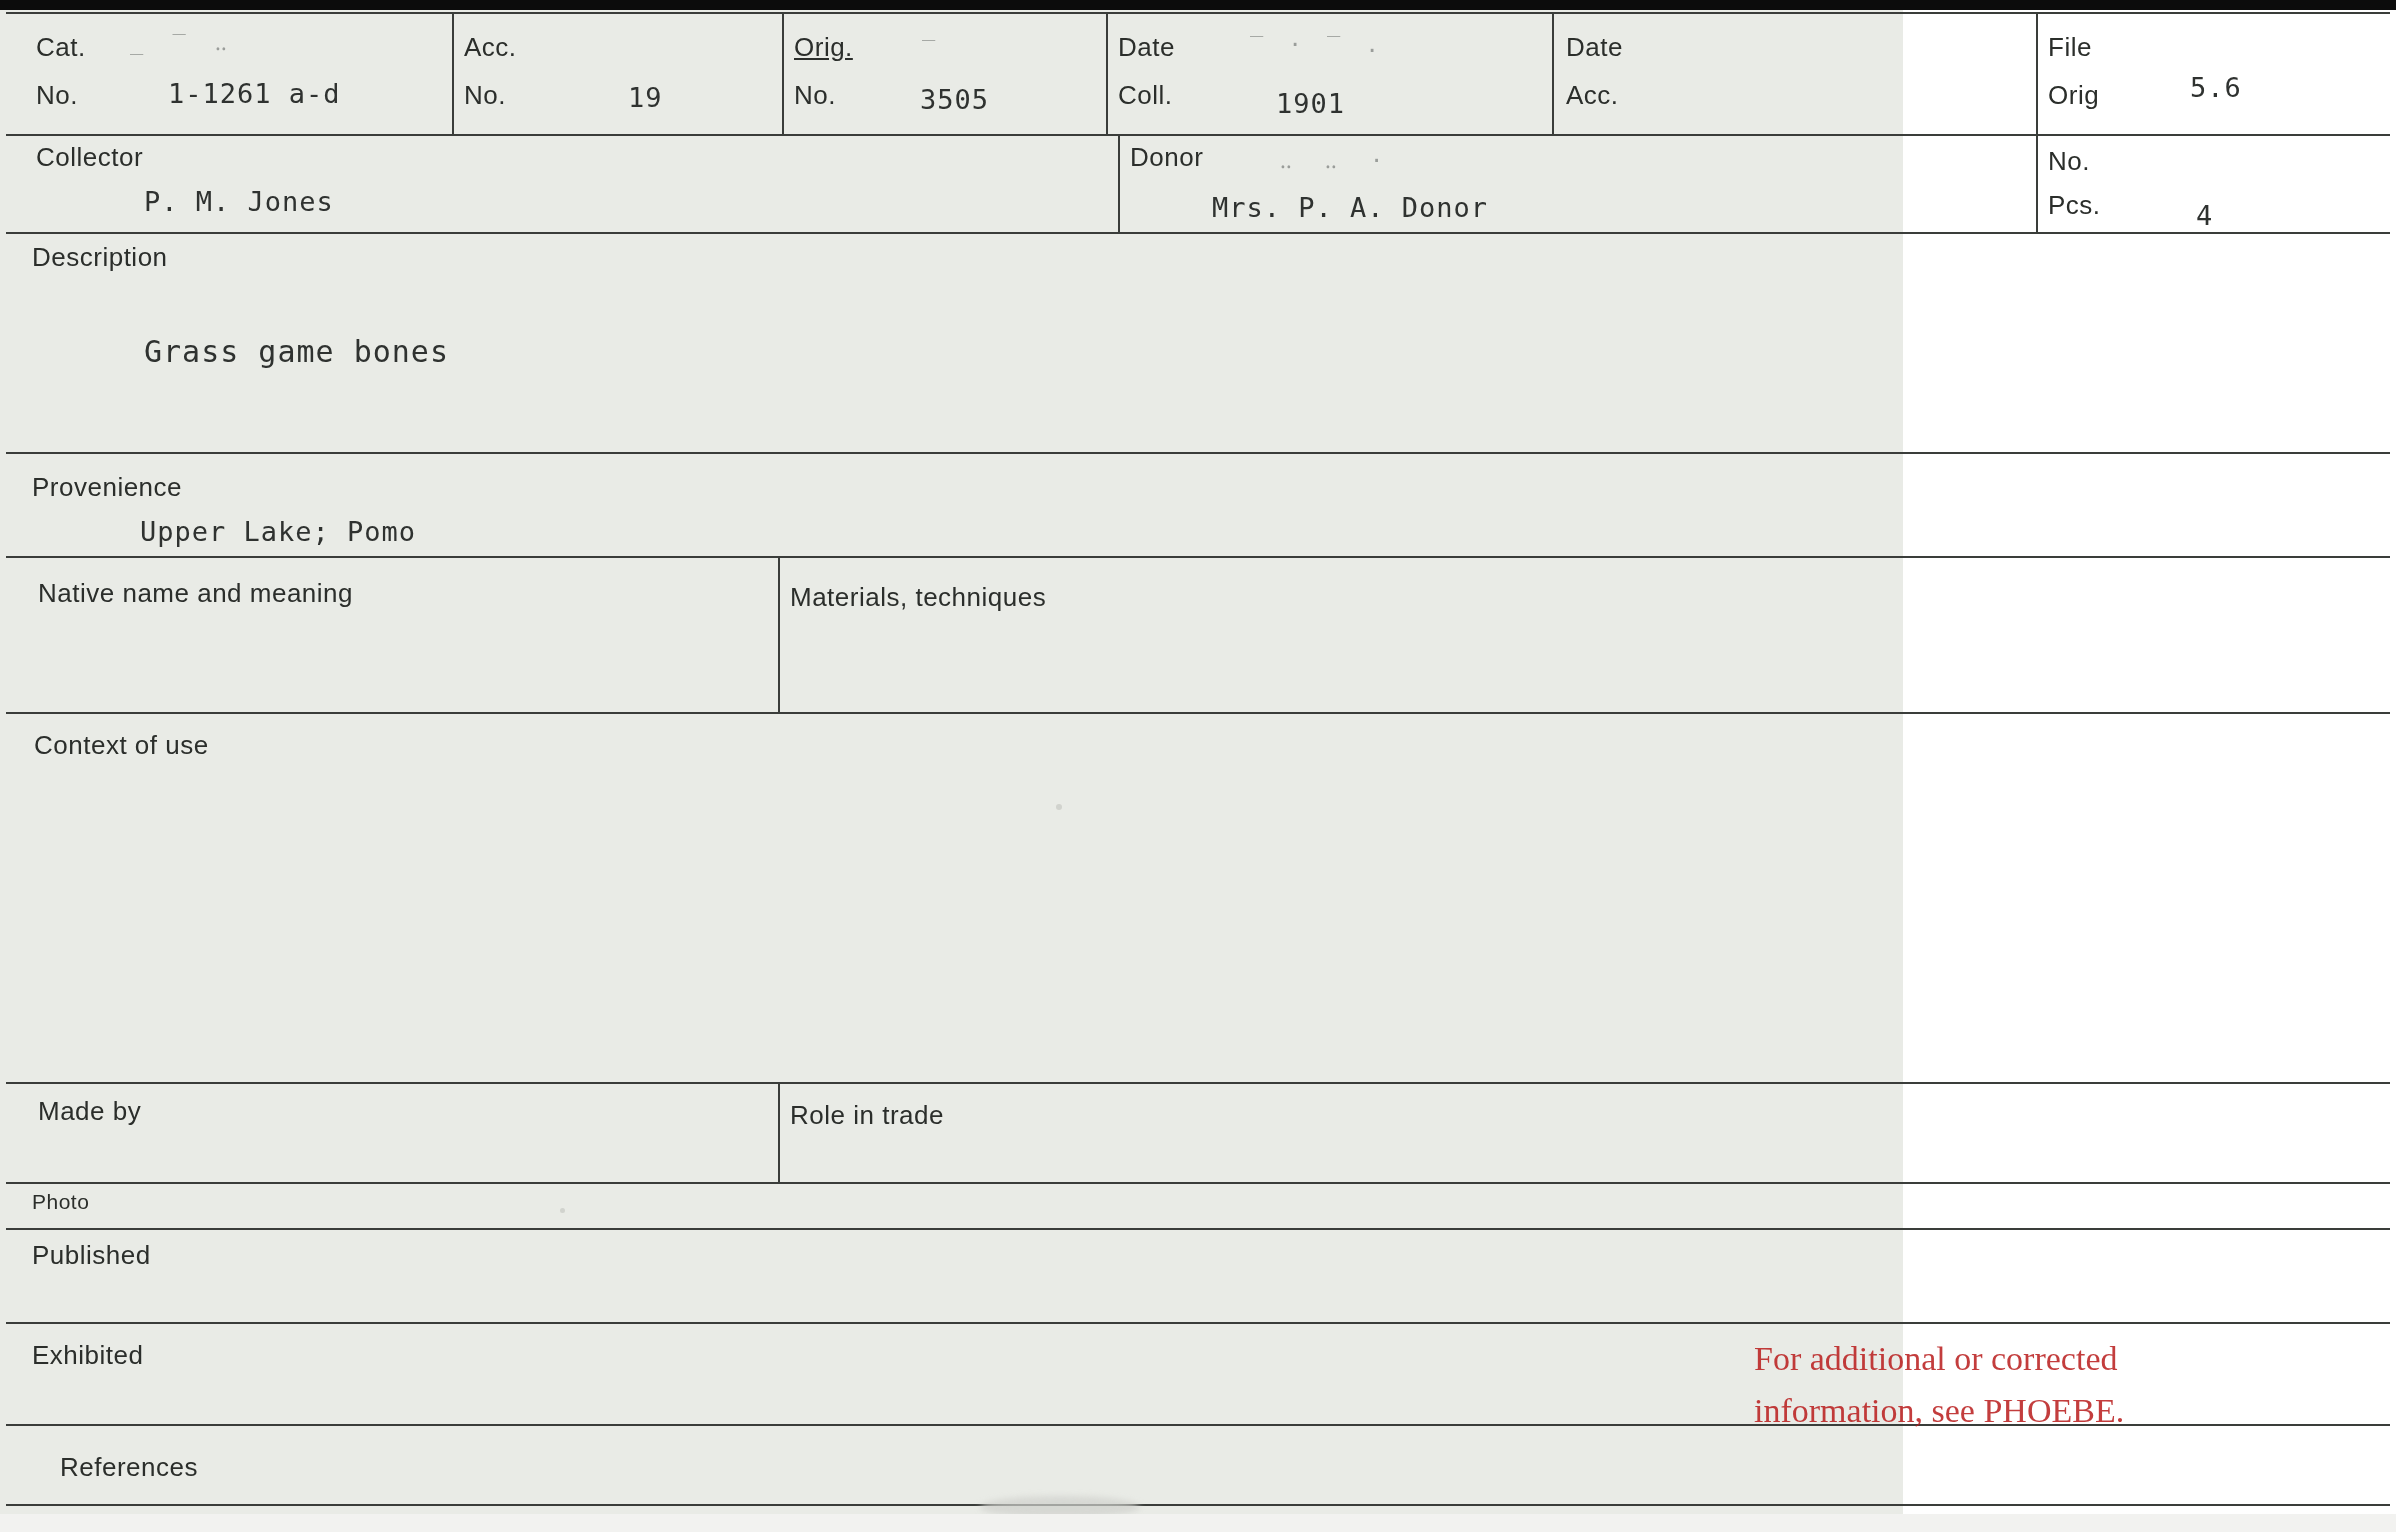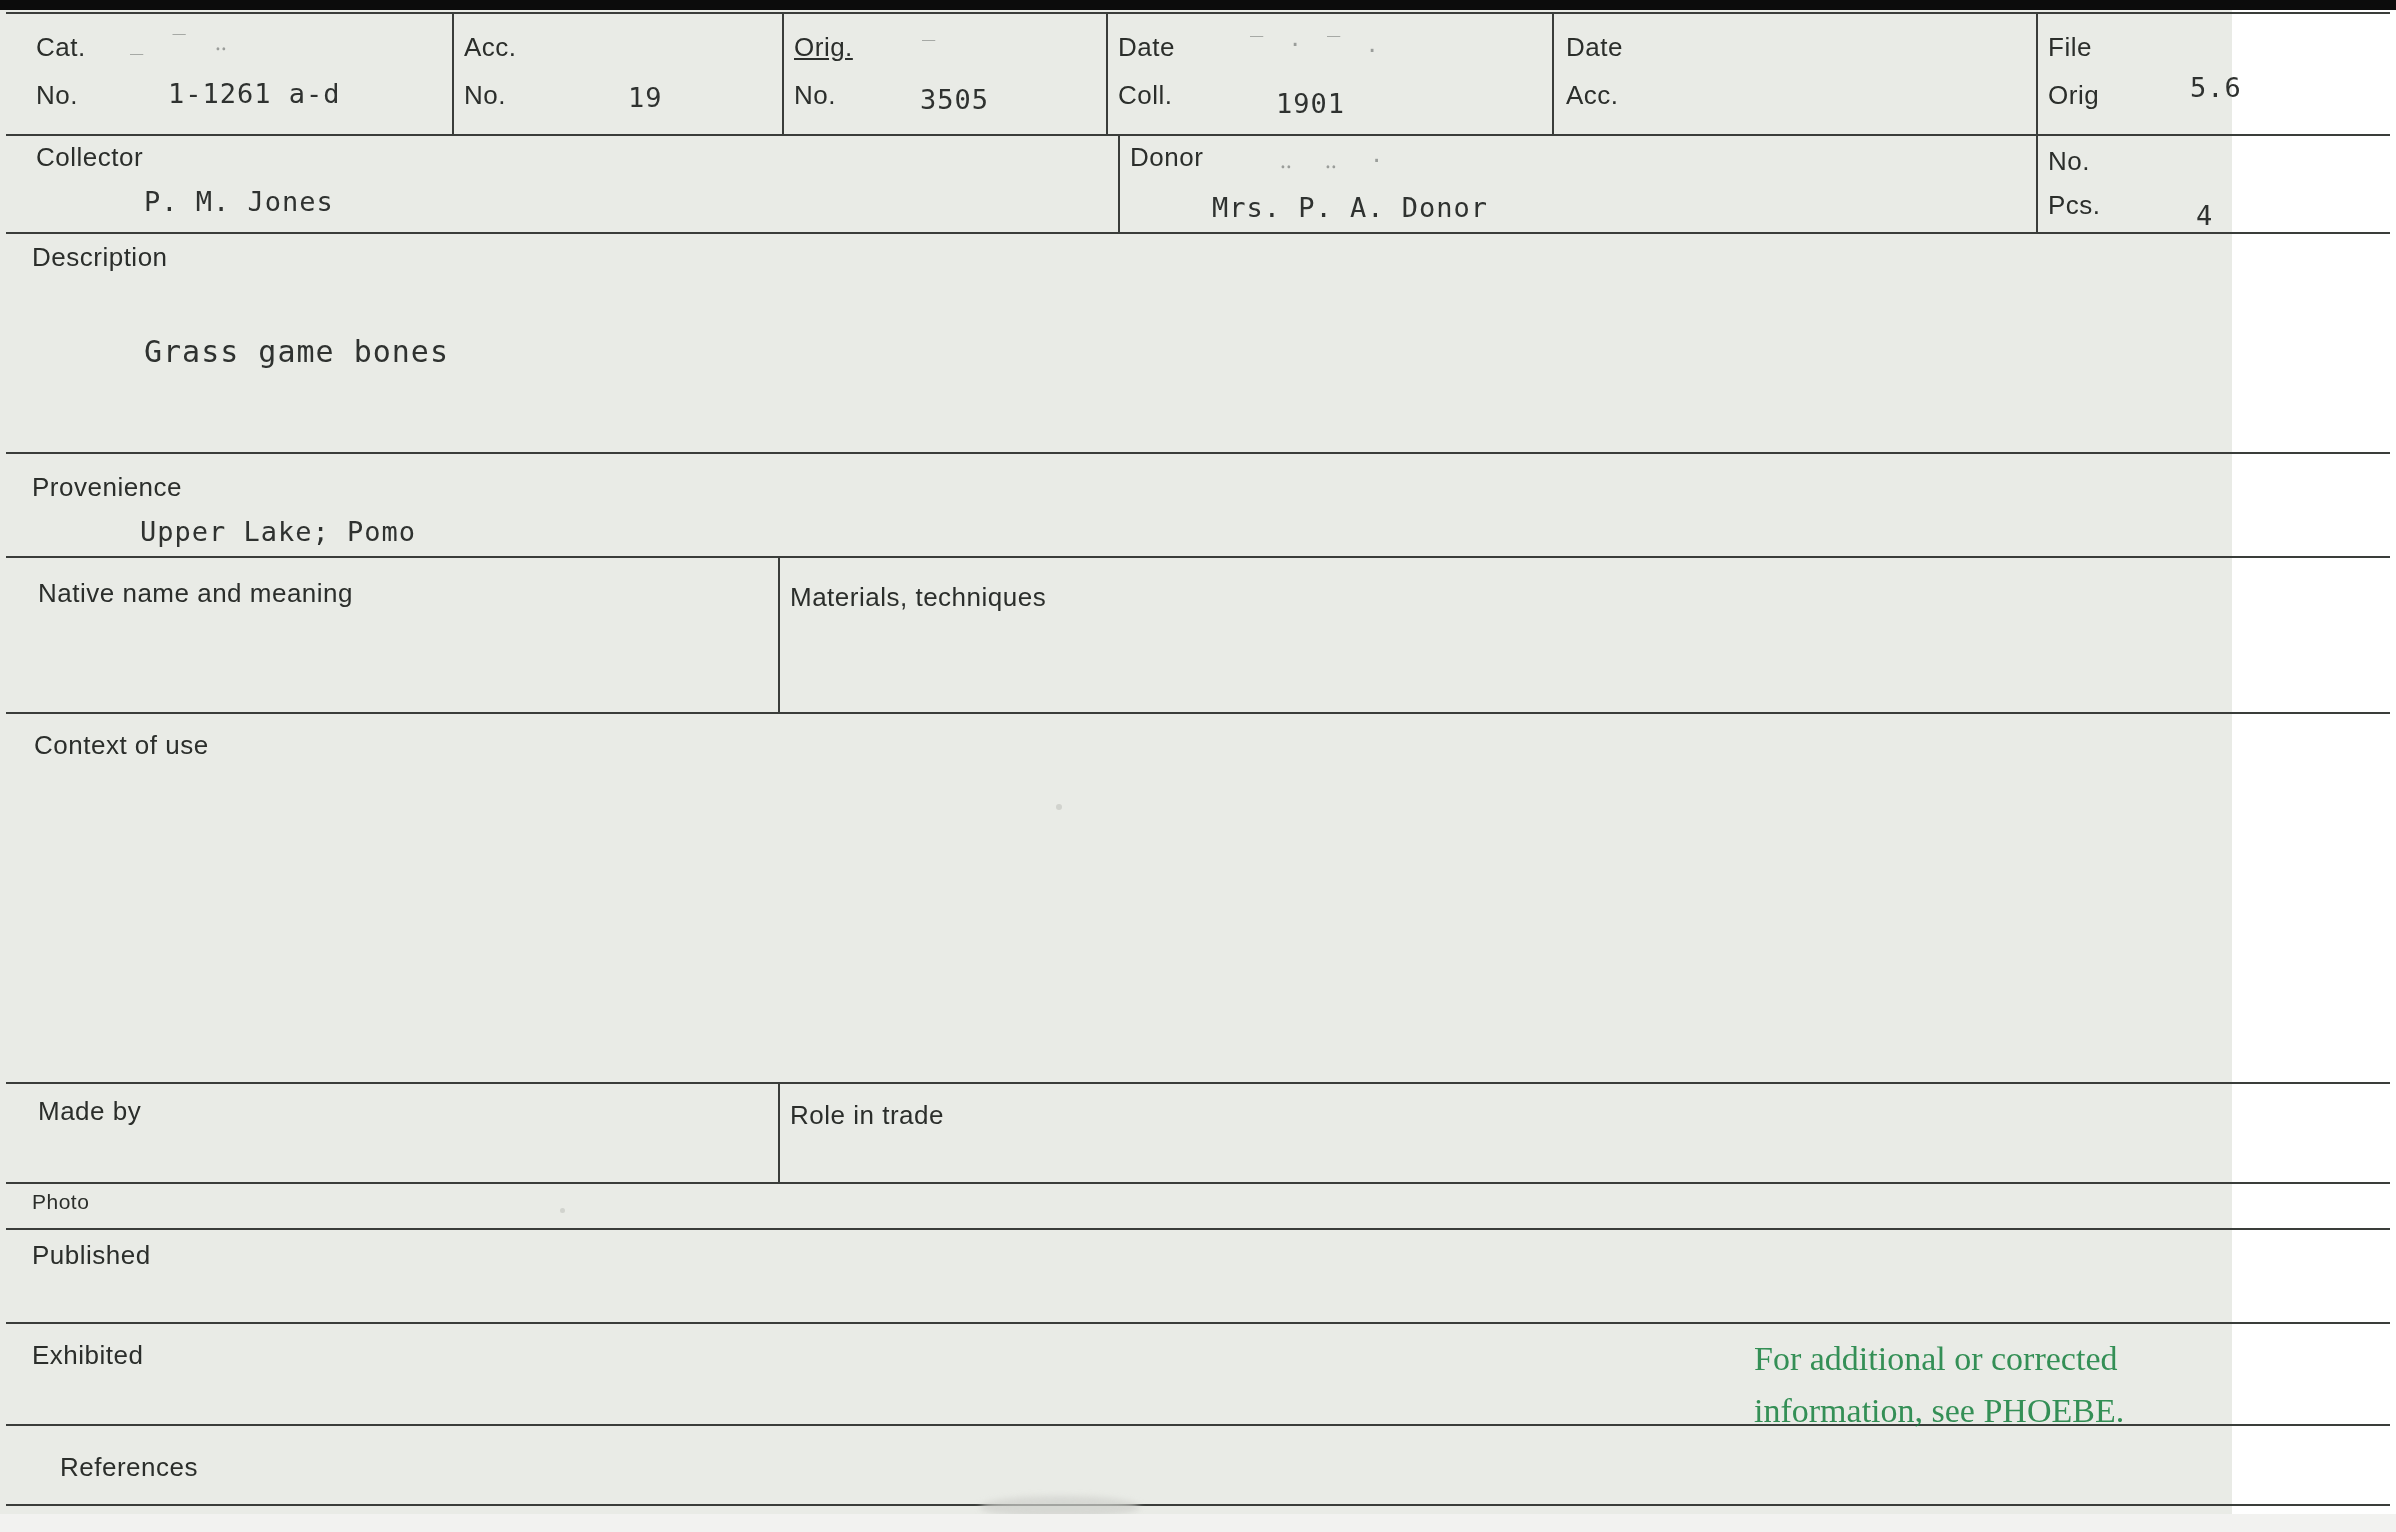--- a/index.html
+++ b/index.html
@@ -10,21 +10,21 @@
   body {
     width: 2396px;
     height: 1532px;
     font-family: "Liberation Sans", sans-serif;
     overflow: hidden;
   }
   .card {
     position: absolute;
     left: 0;
     top: 0;
-    width: 2232px;
+    width: 1903px;
     height: 1532px;
     background: #e9ebe6;
     box-sizing: border-box;
     text-align: center;
   }
   
   .top-strip {
     position: absolute;
     left: 0; top: 0;
     width: 2396px; height: 10px;
@@ -75,21 +75,21 @@
     font-family: "DejaVu Sans Mono", monospace;
     font-size: 27px;
     color: #2f3230;
     white-space: nowrap;
     letter-spacing: 1px;
   }
   .stamp {
     position: absolute;
     font-family: "Liberation Serif", serif;
     font-size: 34px;
-    color: #15803d;
+    color: #b91c1c;
     white-space: nowrap;
     opacity: .85;
   }
   .speckle {
     position: absolute;
     background: #b9bbb6;
     opacity: .5;
   }
   .faint {
     position: absolute;

